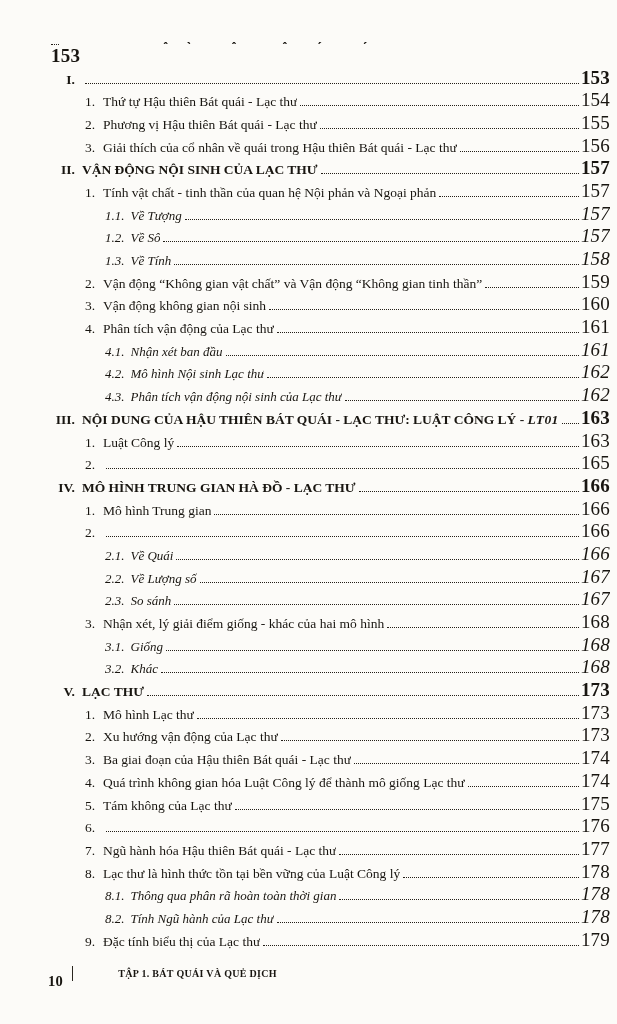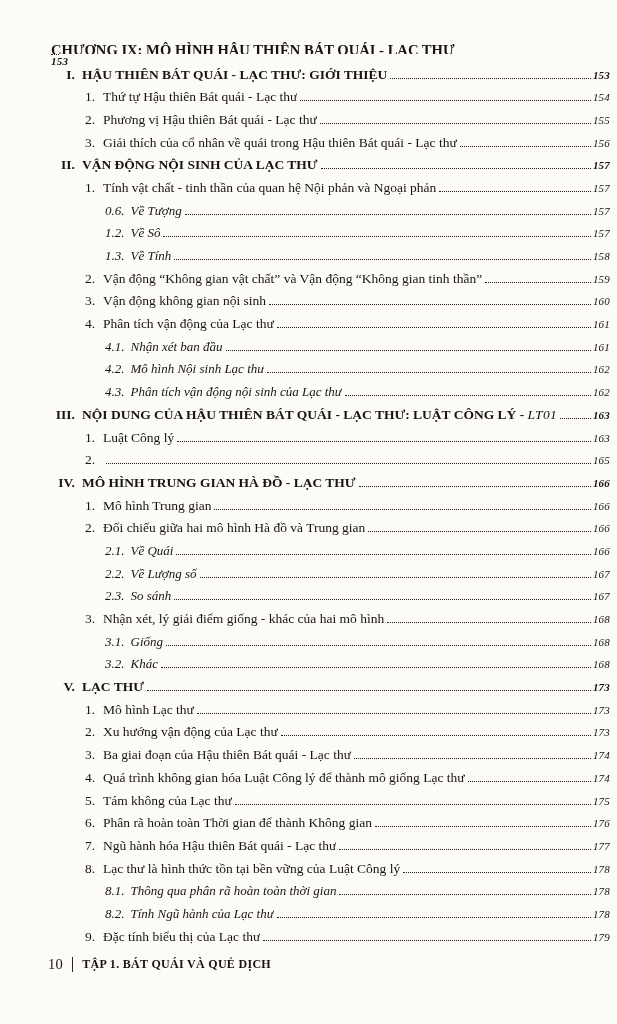--- a/index.html
+++ b/index.html
@@ -35,72 +35,72 @@
   .toc-row .label { flex: 0 1 auto; overflow: hidden; }
   .leader {
     flex: 1 1 auto;
     min-width: 8px;
     border-bottom: 1.7px dotted #241f18;
     margin: 0 2px 0 3px;
     align-self: baseline;
   }
   .pg {
     flex: 0 0 auto;
-    font-size: 11px;
+    font-size: 19px;
     letter-spacing: 0.2px;
-    font-style: italic;
   }
   
   .chapter { font-weight: bold; font-size: 14.6px; height: 24.5px; flex-direction: column; }
   .section { font-weight: bold; font-size: 13.5px; }
   .section .num { width: 27px; margin-right: 7px; }
   .item { font-size: 13.5px; }
   .item .num { width: 47px; margin-right: 8px; }
   .subitem { font-style: italic; font-size: 13px; margin-left: 57px; }
   .subitem .num { margin-right: 6px; }
-  .em-mark { font-weight: normal; font-style: italic; letter-spacing: 0.3px; }
+  .em-mark { font-weight: bold; font-style: italic; letter-spacing: 0.3px; }
   
   .footer {
     position: absolute;
     left: 48px;
     top: 956px;
     display: flex;
     align-items: center;
   }
   .footer .folio {
     font-size: 14.5px;
-    font-weight: normal;
+    font-weight: bold;
     letter-spacing: 0.2px;
+    margin-top: 17px;
   }
   .footer .divider {
     width: 1.4px;
     height: 15px;
     background: #2a261f;
     margin: 0 9px;
   }
   .footer .book-title {
-    font-size: 12px;
+    font-size: 10px;
     font-weight: bold;
     letter-spacing: 0.3px;
+    margin-left: 36px;
   }
 </style>
 </head>
 <body>
 
 <div class="page">
 
   <div class="toc" id="toc-list">
       <div class="toc-row chapter">
         <span class="label">CHƯƠNG IX: MÔ HÌNH HẬU THIÊN BÁT QUÁI - LẠC THƯ</span>
         <span class="leader"></span>
         <span class="pg">153</span>
       </div>
       <div class="toc-row section">
         <span class="num">I.</span>
-        <span class="label">HẬU THIÊN BÁT QUÁI - LẠC THƯ: GIỚI THIỆU</span>
         <span class="leader"></span>
         <span class="pg">153</span>
       </div>
       <div class="toc-row item">
         <span class="num">1.</span>
         <span class="label">Thứ tự Hậu thiên Bát quái - Lạc thư</span>
         <span class="leader"></span>
         <span class="pg">154</span>
       </div>
       <div class="toc-row item">
@@ -121,21 +121,21 @@
         <span class="leader"></span>
         <span class="pg">157</span>
       </div>
       <div class="toc-row item">
         <span class="num">1.</span>
         <span class="label">Tính vật chất - tinh thần của quan hệ Nội phản và Ngoại phản</span>
         <span class="leader"></span>
         <span class="pg">157</span>
       </div>
       <div class="toc-row subitem">
-        <span class="num">0.6.</span>
+        <span class="num">1.1.</span>
         <span class="label">Về Tượng</span>
         <span class="leader"></span>
         <span class="pg">157</span>
       </div>
       <div class="toc-row subitem">
         <span class="num">1.2.</span>
         <span class="label">Về Số</span>
         <span class="leader"></span>
         <span class="pg">157</span>
       </div>
@@ -205,21 +205,20 @@
         <span class="pg">166</span>
       </div>
       <div class="toc-row item">
         <span class="num">1.</span>
         <span class="label">Mô hình Trung gian</span>
         <span class="leader"></span>
         <span class="pg">166</span>
       </div>
       <div class="toc-row item">
         <span class="num">2.</span>
-        <span class="label">Đối chiếu giữa hai mô hình Hà đồ và Trung gian</span>
         <span class="leader"></span>
         <span class="pg">166</span>
       </div>
       <div class="toc-row subitem">
         <span class="num">2.1.</span>
         <span class="label">Về Quái</span>
         <span class="leader"></span>
         <span class="pg">166</span>
       </div>
       <div class="toc-row subitem">
@@ -283,21 +282,20 @@
         <span class="pg">174</span>
       </div>
       <div class="toc-row item">
         <span class="num">5.</span>
         <span class="label">Tám không của Lạc thư </span>
         <span class="leader"></span>
         <span class="pg">175</span>
       </div>
       <div class="toc-row item">
         <span class="num">6.</span>
-        <span class="label">Phân rã hoàn toàn Thời gian để thành Không gian </span>
         <span class="leader"></span>
         <span class="pg">176</span>
       </div>
       <div class="toc-row item">
         <span class="num">7.</span>
         <span class="label">Ngũ hành hóa Hậu thiên Bát quái - Lạc thư</span>
         <span class="leader"></span>
         <span class="pg">177</span>
       </div>
       <div class="toc-row item">

